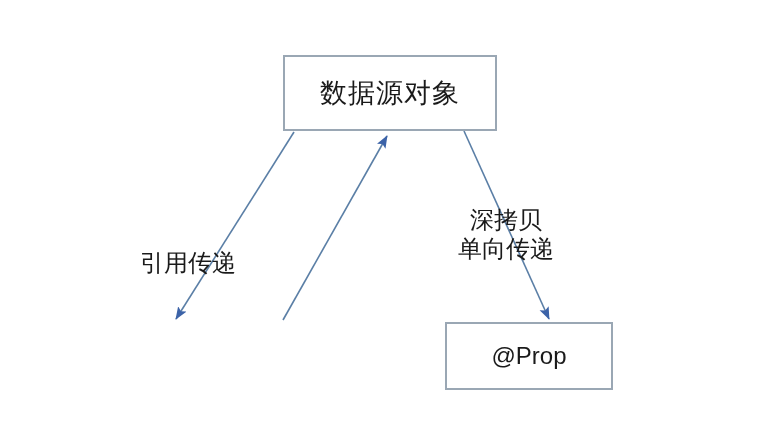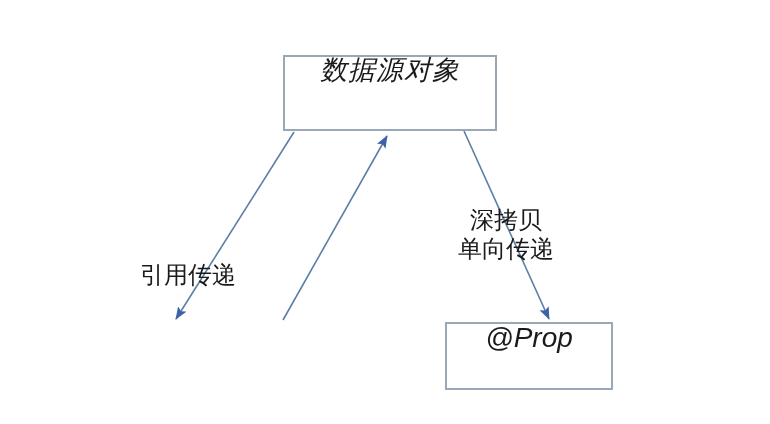--- a/index.html
+++ b/index.html
@@ -23,24 +23,23 @@
     top: 0;
     width: 770px;
     height: 424px;
   }
   .node {
     position: absolute;
     box-sizing: border-box;
     background: #ffffff;
     border: 2px solid #9aa7b4;
     display: flex;
-    align-items: flex-start;
+    align-items: center;
     justify-content: center;
     z-index: 3;
-    font-style: italic;
   }
   .node-label {
     color: #1a1a1a;
     line-height: 1;
     white-space: nowrap;
   }
   #node-source {
     left: 283px;
     top: 55px;
     width: 214px;
@@ -59,35 +58,34 @@
   #node-objectlink .node-label {
     font-size: 26px;
   }
   #node-prop {
     left: 445px;
     top: 322px;
     width: 168px;
     height: 68px;
   }
   #node-prop .node-label {
-    font-size: 28px;
+    font-size: 24px;
   }
   .edge-label {
     position: absolute;
     color: #1a1a1a;
     font-size: 24px;
     line-height: 1.22;
     white-space: pre;
     text-align: center;
     z-index: 4;
   }
   #label-ref {
     left: 140px;
     top: 248px;
-    margin-top: 12px;
   }
   #label-sync {
     left: 272px;
     top: 183px;
   }
   #label-copy {
     left: 458px;
     top: 205px;
   }
 </style>

